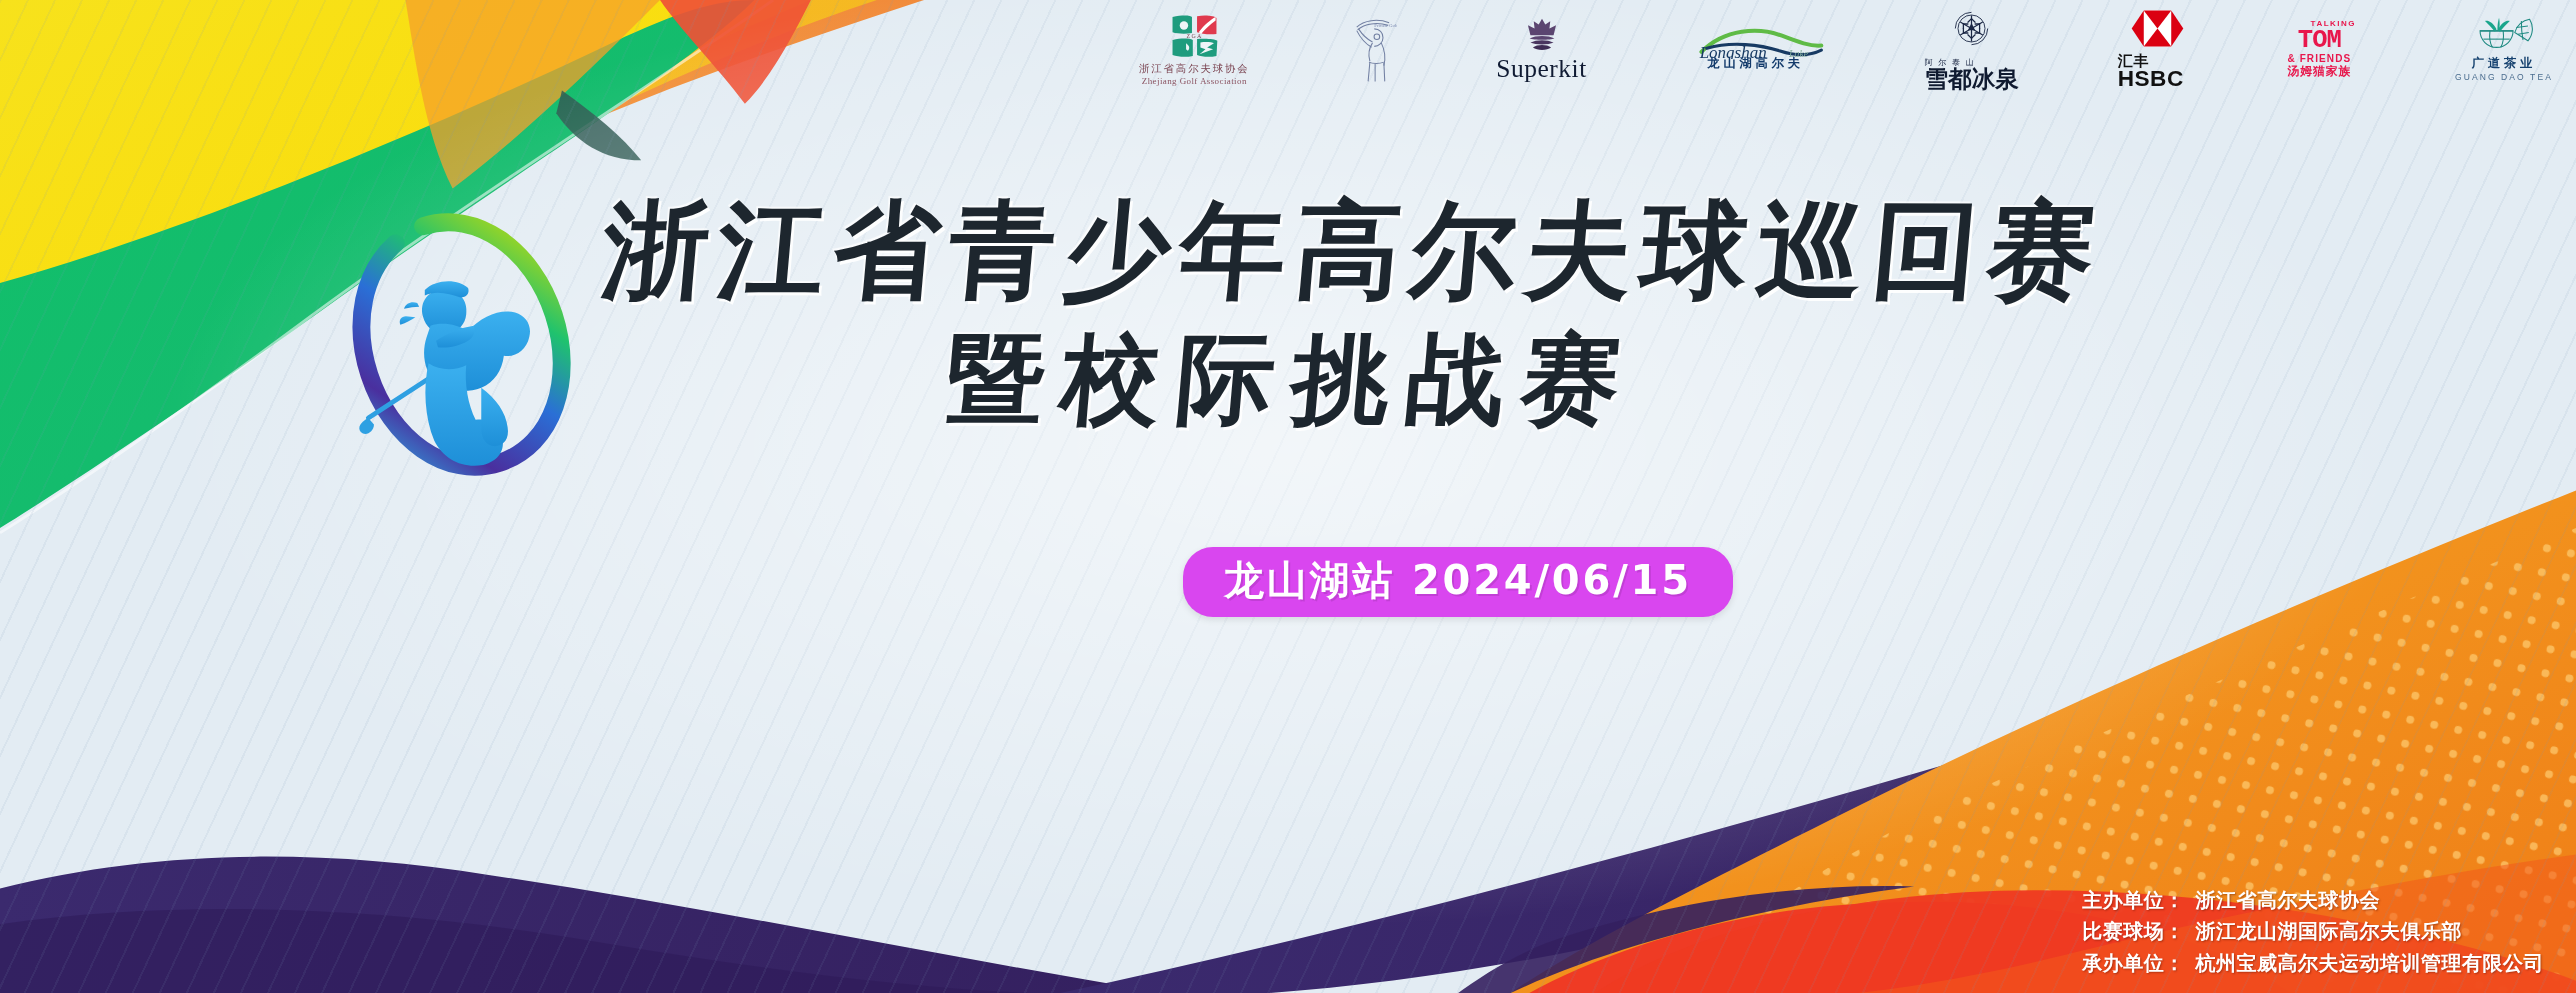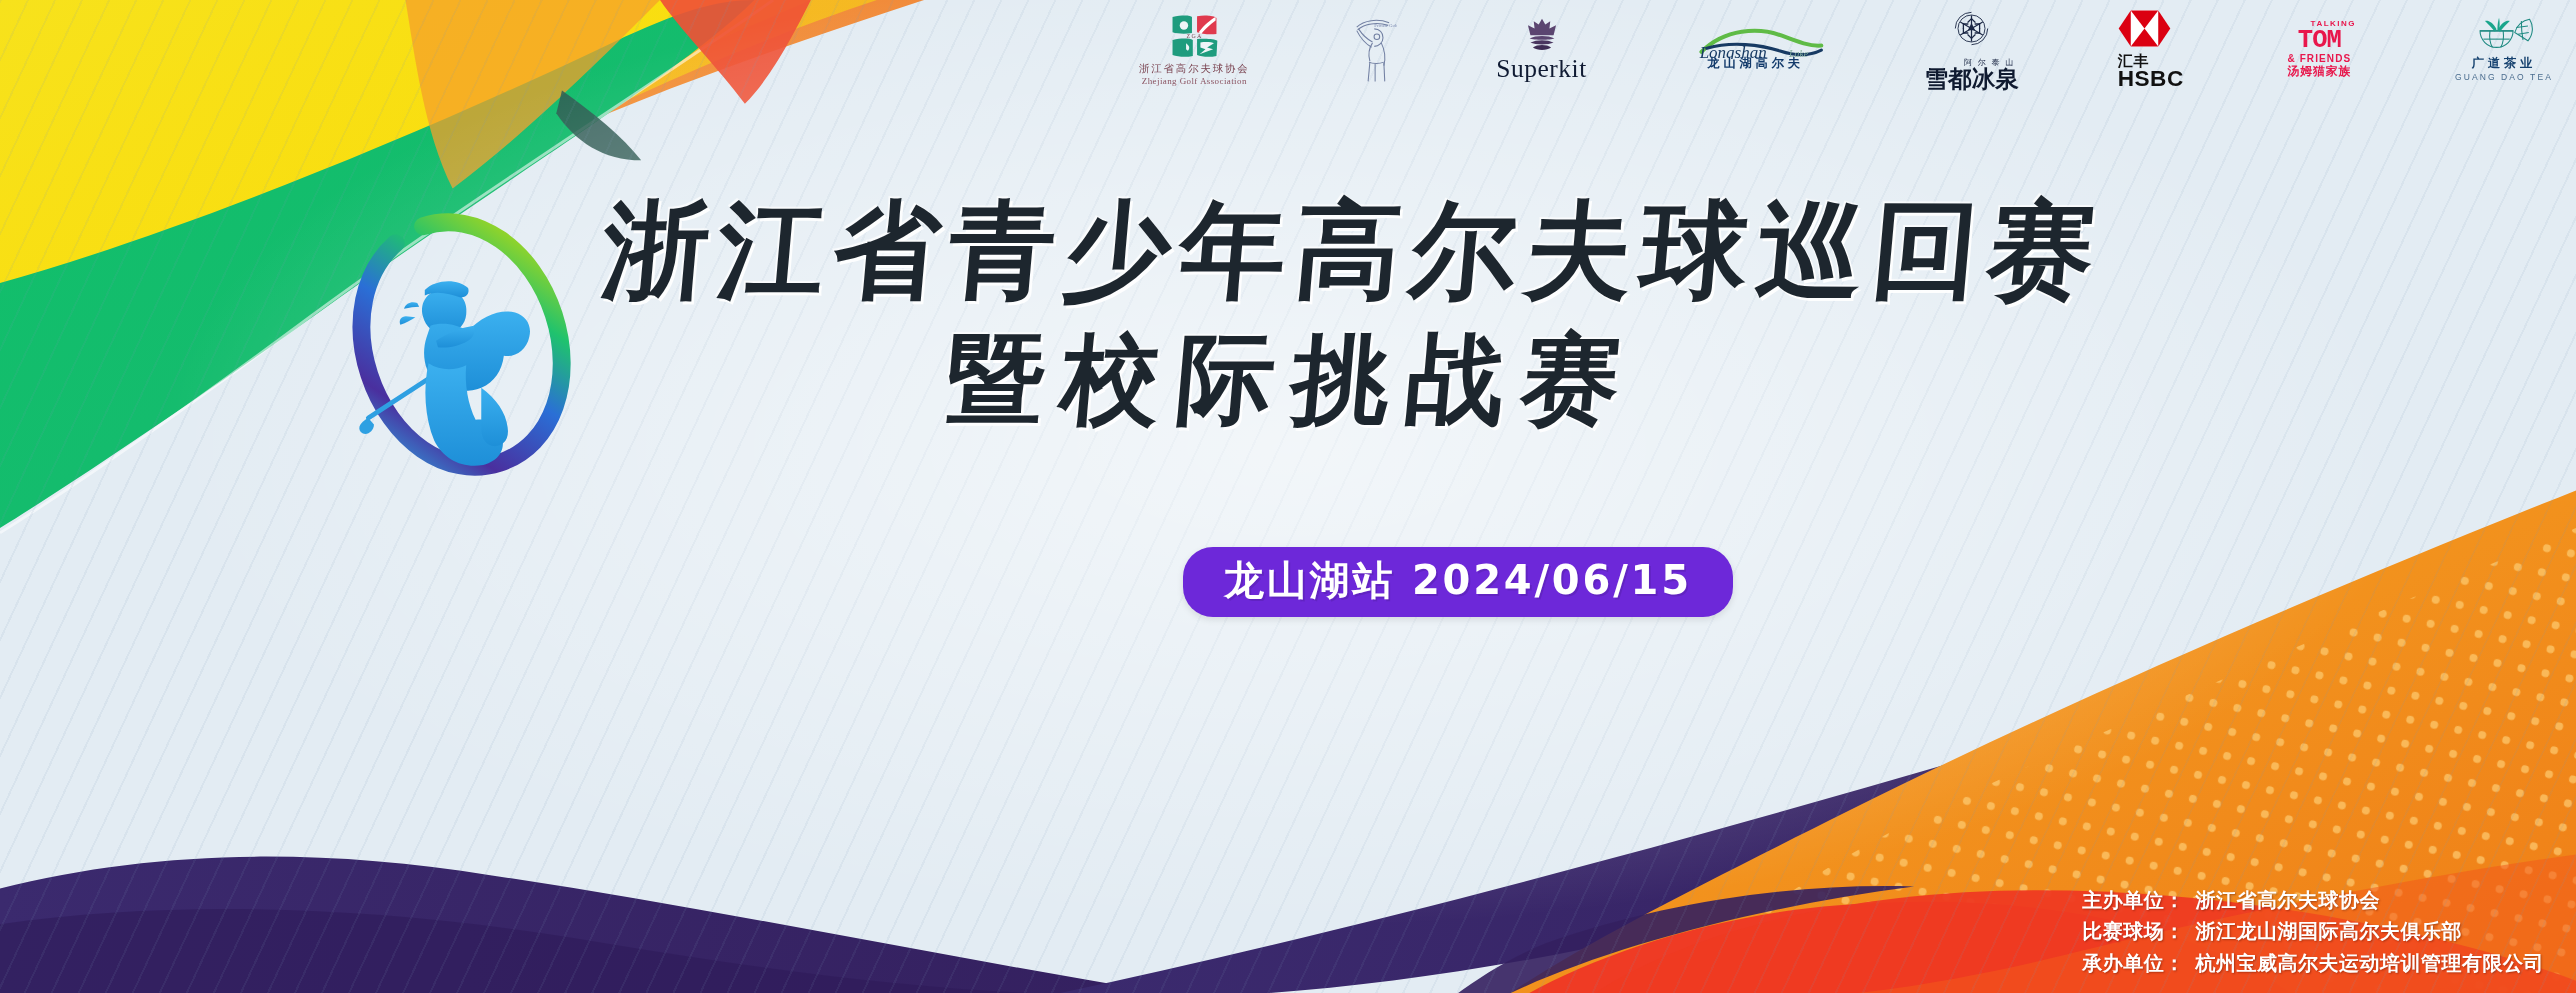--- a/index.html
+++ b/index.html
@@ -49,25 +49,25 @@
   .sk{display:flex;flex-direction:column;align-items:center;}
   .sk .crown{width:40px;height:38px;}
   .sk .word{font-family:"Liberation Serif",serif;font-size:25.5px;color:#101b33;letter-spacing:0.5px;line-height:1;margin-top:0.9px;}
   
   .ls{display:flex;flex-direction:column;align-items:center;}
   .ls .swish{width:140px;height:34px;margin-bottom:-3.8px;}
   .ls .cn2{font-size:12.3px;letter-spacing:3.8px;color:#123a6b;white-space:nowrap;font-weight:bold;}
   
   .xd{display:flex;align-items:center;gap:7.5px;}
   .xd .snow{width:45px;height:45px;}
-  .xd .txtwrap{display:flex;flex-direction:column;align-items:flex-end;}
+  .xd .txtwrap{display:flex;flex-direction:column;align-items:flex-start;}
   .xd .small{font-size:8px;letter-spacing:5.7px;color:#1b2744;line-height:1;}
   .xd .big{font-size:23.6px;letter-spacing:0px;color:#0f1a30;line-height:1.05;font-weight:bold;}
   
-  .hs{display:flex;align-items:flex-start;gap:3px;}
+  .hs{display:flex;align-items:flex-end;gap:3px;}
   .hs .hex{width:53px;height:43px;}
   .hs .hw{display:flex;flex-direction:column;align-items:flex-start;line-height:1;}
   .hs .cnh{font-size:15px;color:#111;letter-spacing:0.9px;font-weight:bold;}
   .hs .enh{font-size:22.6px;color:#111;letter-spacing:0.5px;font-weight:bold;font-family:"Liberation Sans",sans-serif;}
   
   .tm{display:flex;flex-direction:column;align-items:center;line-height:1;}
   .tm .t1{font-size:8px;color:#e8174c;letter-spacing:1.5px;font-weight:bold;margin-left:28px;}
   .tm .t2{font-size:25.5px;color:#e8174c;letter-spacing:-0.9px;font-weight:bold;font-family:Liberation Mono, monospace;}
   .tm .t3{font-size:10px;color:#e8174c;letter-spacing:1.1px;font-weight:bold;}
   .tm .t4{font-size:11.8px;color:#e8174c;letter-spacing:0.9px;font-weight:bold;margin-top:1.9px;}
@@ -100,21 +100,21 @@
     line-height:1.2;
     margin-top:7.5px;
     white-space:nowrap;
     transform:skewX(-5deg);
     text-shadow:2.8px 2.8px 0 rgba(255,255,255,.9),-1.9px -1.9px 0.9px rgba(255,255,255,.75);
   }
 
   
   #badge{
     position:absolute;left:1183px;top:547px;
-    background:#6d28d9;
+    background:#d946ef;
     border-radius:30px;
     padding:13.2px 41px 17px 41px;
     box-shadow:0 2.8px 7.5px rgba(0,0,0,.10);
   }
   #badge .btxt{
     color:#fff;font-size:40px;font-weight:bold;letter-spacing:2.8px;
     white-space:nowrap;line-height:1;
     text-shadow:1.9px 1.9px 0 rgba(0,0,0,.10);
     font-family:"DejaVu Sans","Liberation Sans",sans-serif;
   }

